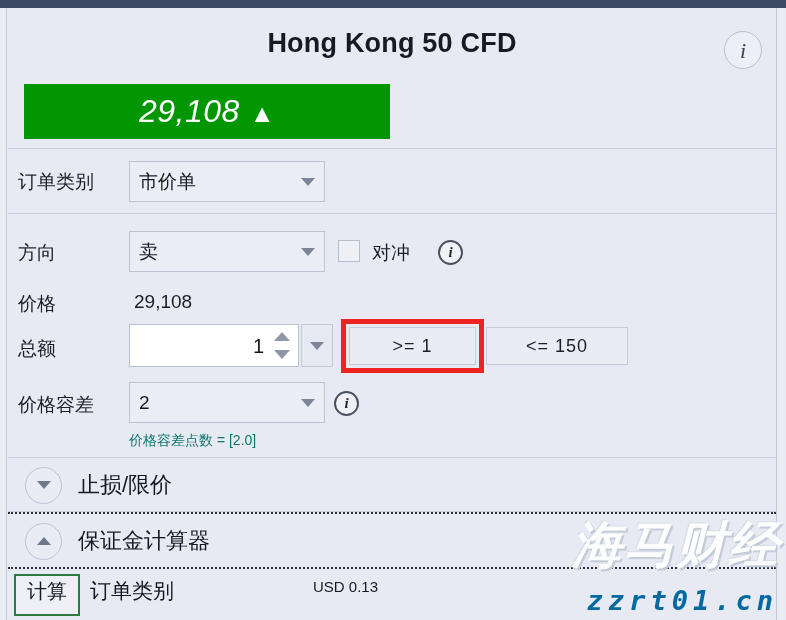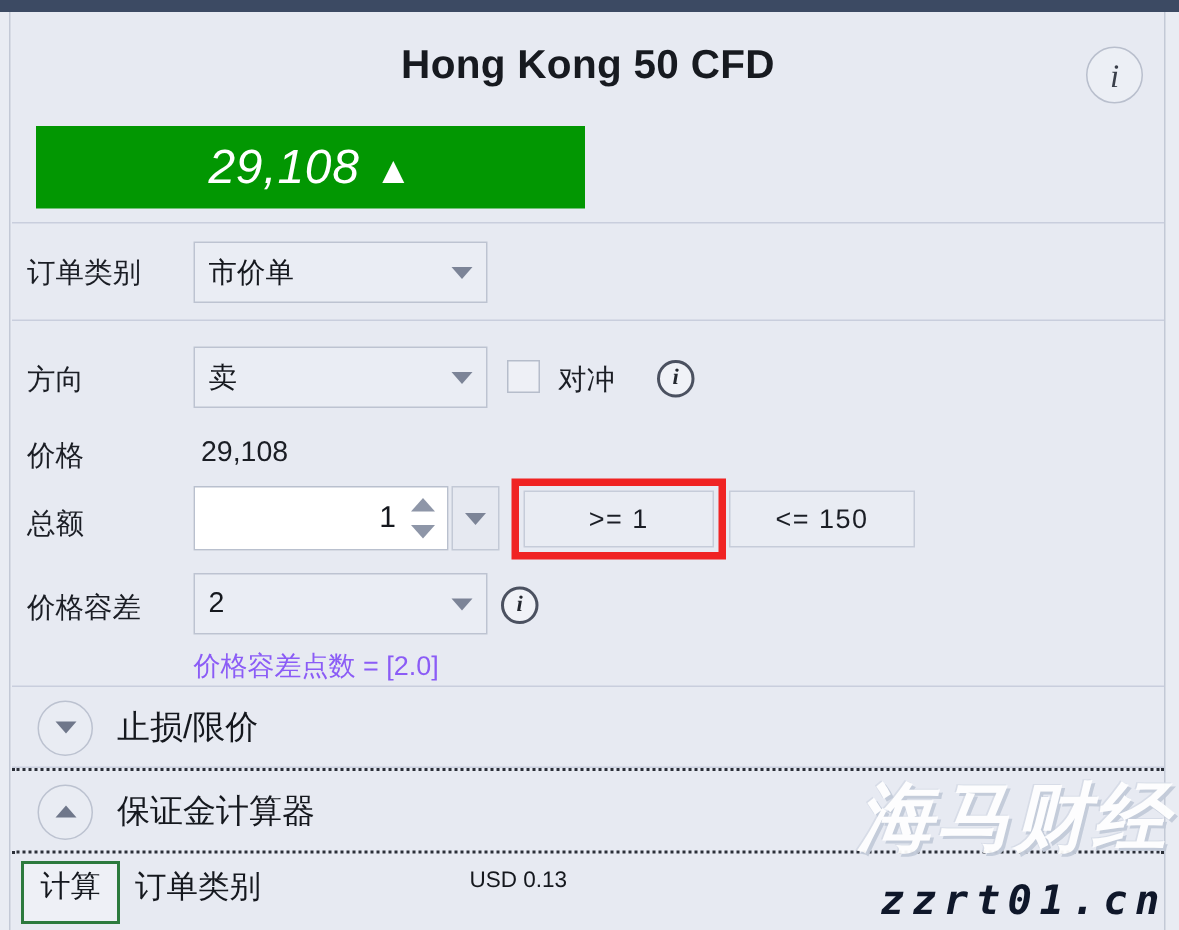--- a/index.html
+++ b/index.html
@@ -257,22 +257,22 @@
     font-style: italic;
     font-weight: bold;
     font-size: 15px;
     line-height: 21px;
     text-align: center;
     box-sizing: border-box;
   }
 
   .note {
     position: absolute;
-    font-size: 18px;
-    color: #8b5cf6;
+    font-size: 14px;
+    color: #0f766e;
     white-space: nowrap;
   }
 
   
   .collapse-hdr {
     position: relative;
     height: 100%;
   }
   .circ {
     position: absolute;
@@ -358,21 +358,21 @@
     opacity: 0.95;
     pointer-events: none;
   }
   .wm2 {
     position: absolute;
     right: 8px;
     top: 585px;
     font-size: 27px;
     font-weight: bold;
     font-style: italic;
-    color: #0f172a;
+    color: #0369a1;
     letter-spacing: 5px;
     font-family: "DejaVu Sans Mono", monospace;
     pointer-events: none;
   }
 </style>
 </head>
 <body>
 
 <div id="root">
 
@@ -426,21 +426,21 @@
             <span class="tri-up"></span>
             <span class="tri-dn"></span>
           </span>
         </div>
         <div class="spin-drop" style="left:293px; top:110px; width:32px; height:43px;">
           <span class="carrow"></span>
         </div>
 
         <div class="limit-btn" style="left:341px; top:113px; width:127px; height:38px;">&gt;= 1</div>
         <div class="redbox" style="left:333px; top:105px; width:143px; height:54px;"></div>
-        <div class="limit-btn" style="left:478px; top:113px; width:124px; height:38px;">&lt;= 150</div>
+        <div class="limit-btn" style="left:478px; top:113px; width:142px; height:38px;">&lt;= 150</div>
 
         <div class="lbl" style="left:10px; top:178px;">价格容差</div>
         <div class="combo" style="left:121px; top:168px; width:196px; height:41px;">
           <span class="ctext">2</span>
           <span class="carrow"></span>
         </div>
         <div class="info-dark" style="left:326px; top:177px;">i</div>
 
         <div class="note" style="left:121px; top:218px;">价格容差点数 = [2.0]</div>
       </div>

